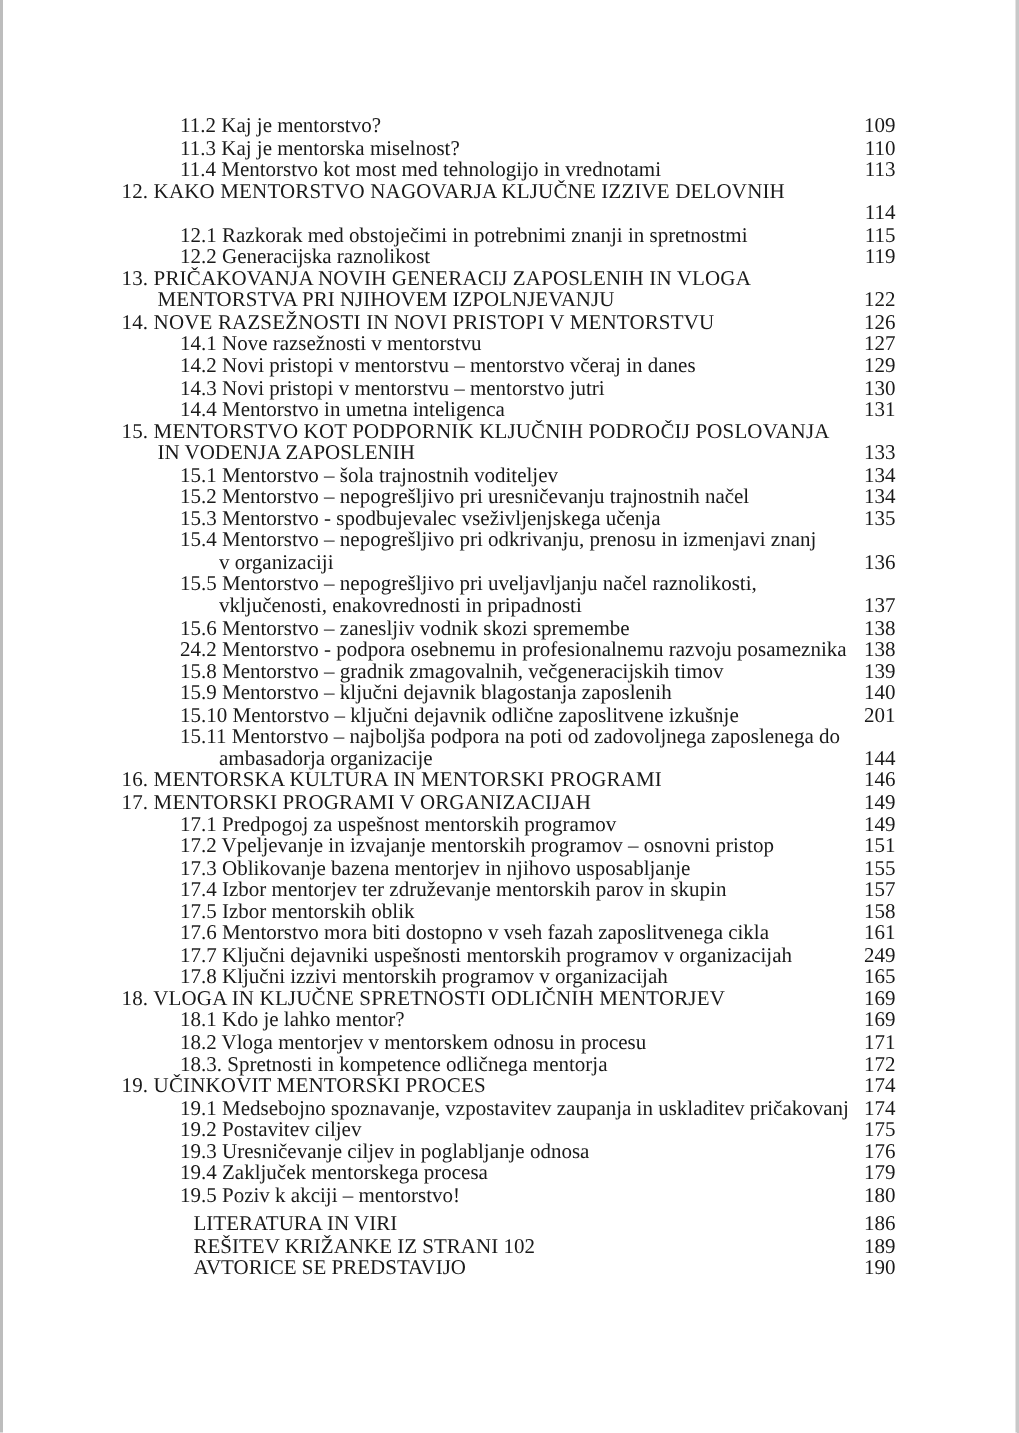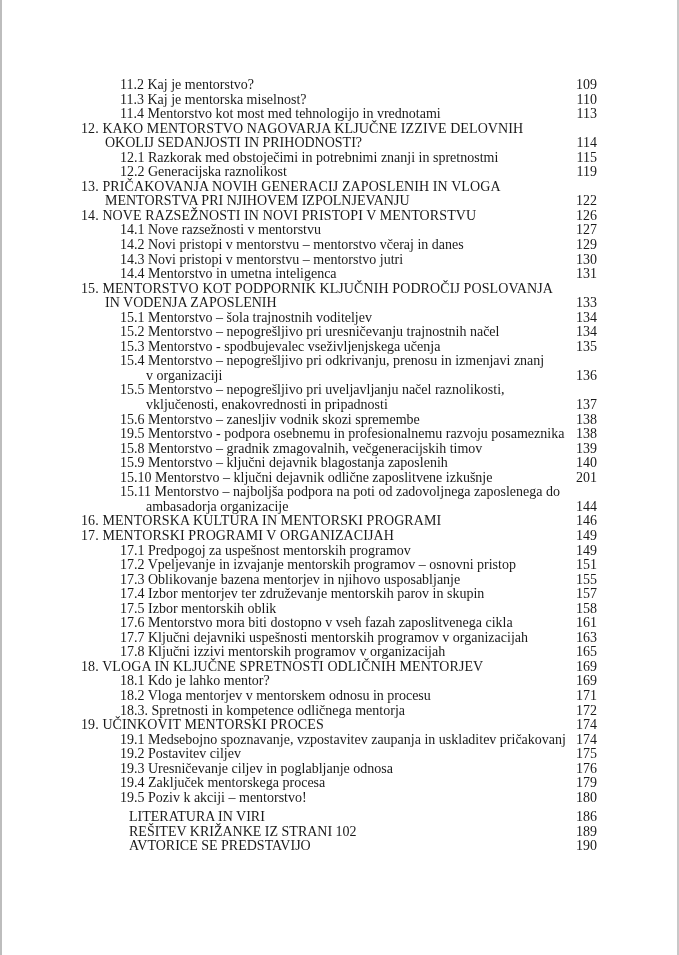--- a/index.html
+++ b/index.html
@@ -38,21 +38,20 @@
       </div>
       <div class="row lvl-section">
         <span class="t">11.4 Mentorstvo kot most med tehnologijo in vrednotami</span>
         <span class="p">113</span>
       </div>
       <div class="row lvl-chapter">
         <span class="t">12.  KAKO MENTORSTVO NAGOVARJA KLJUČNE IZZIVE DELOVNIH</span>
         <span class="p"></span>
       </div>
       <div class="row lvl-chapter-cont">
-        <span class="t">OKOLIJ SEDANJOSTI IN PRIHODNOSTI?</span>
         <span class="p">114</span>
       </div>
       <div class="row lvl-section">
         <span class="t">12.1 Razkorak med obstoječimi in potrebnimi znanji in spretnostmi</span>
         <span class="p">115</span>
       </div>
       <div class="row lvl-section">
         <span class="t">12.2 Generacijska raznolikost</span>
         <span class="p">119</span>
       </div>
@@ -118,21 +117,21 @@
       </div>
       <div class="row lvl-section-cont">
         <span class="t">vključenosti, enakovrednosti in pripadnosti</span>
         <span class="p">137</span>
       </div>
       <div class="row lvl-section">
         <span class="t">15.6 Mentorstvo – zanesljiv vodnik skozi spremembe</span>
         <span class="p">138</span>
       </div>
       <div class="row lvl-section">
-        <span class="t">19.5 Mentorstvo - podpora osebnemu in profesionalnemu razvoju posameznika</span>
+        <span class="t">24.2 Mentorstvo - podpora osebnemu in profesionalnemu razvoju posameznika</span>
         <span class="p">138</span>
       </div>
       <div class="row lvl-section">
         <span class="t">15.8 Mentorstvo – gradnik zmagovalnih, večgeneracijskih timov</span>
         <span class="p">139</span>
       </div>
       <div class="row lvl-section">
         <span class="t">15.9 Mentorstvo – ključni dejavnik blagostanja zaposlenih</span>
         <span class="p">140</span>
       </div>
@@ -175,21 +174,21 @@
       <div class="row lvl-section">
         <span class="t">17.5 Izbor mentorskih oblik</span>
         <span class="p">158</span>
       </div>
       <div class="row lvl-section">
         <span class="t">17.6 Mentorstvo mora biti dostopno v vseh fazah zaposlitvenega cikla</span>
         <span class="p">161</span>
       </div>
       <div class="row lvl-section">
         <span class="t">17.7 Ključni dejavniki uspešnosti mentorskih programov v organizacijah</span>
-        <span class="p">163</span>
+        <span class="p">249</span>
       </div>
       <div class="row lvl-section">
         <span class="t">17.8 Ključni izzivi mentorskih programov v organizacijah</span>
         <span class="p">165</span>
       </div>
       <div class="row lvl-chapter">
         <span class="t">18. VLOGA  IN KLJUČNE SPRETNOSTI ODLIČNIH MENTORJEV</span>
         <span class="p">169</span>
       </div>
       <div class="row lvl-section">

